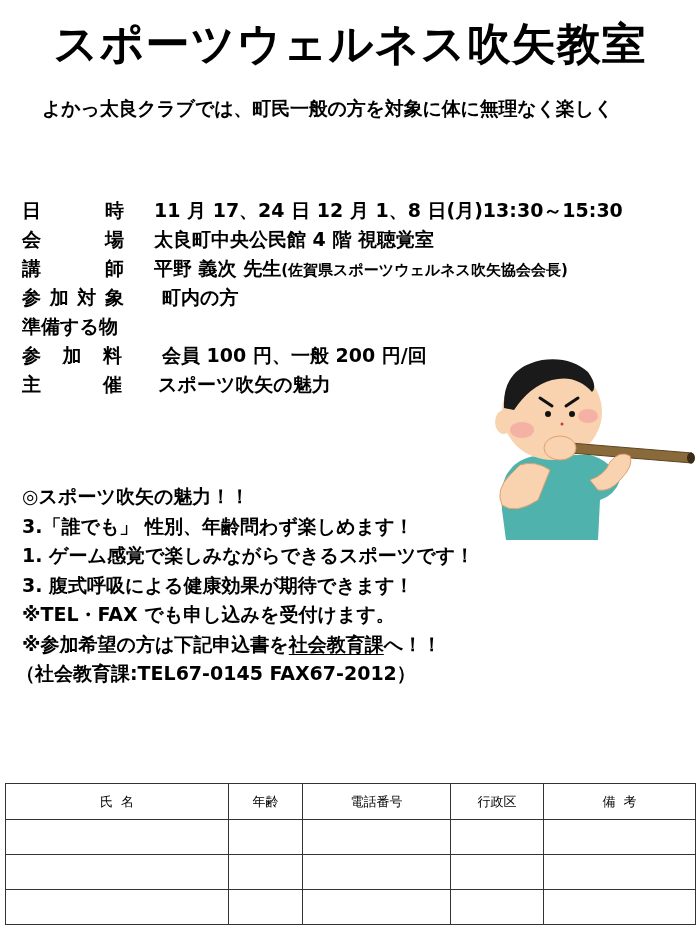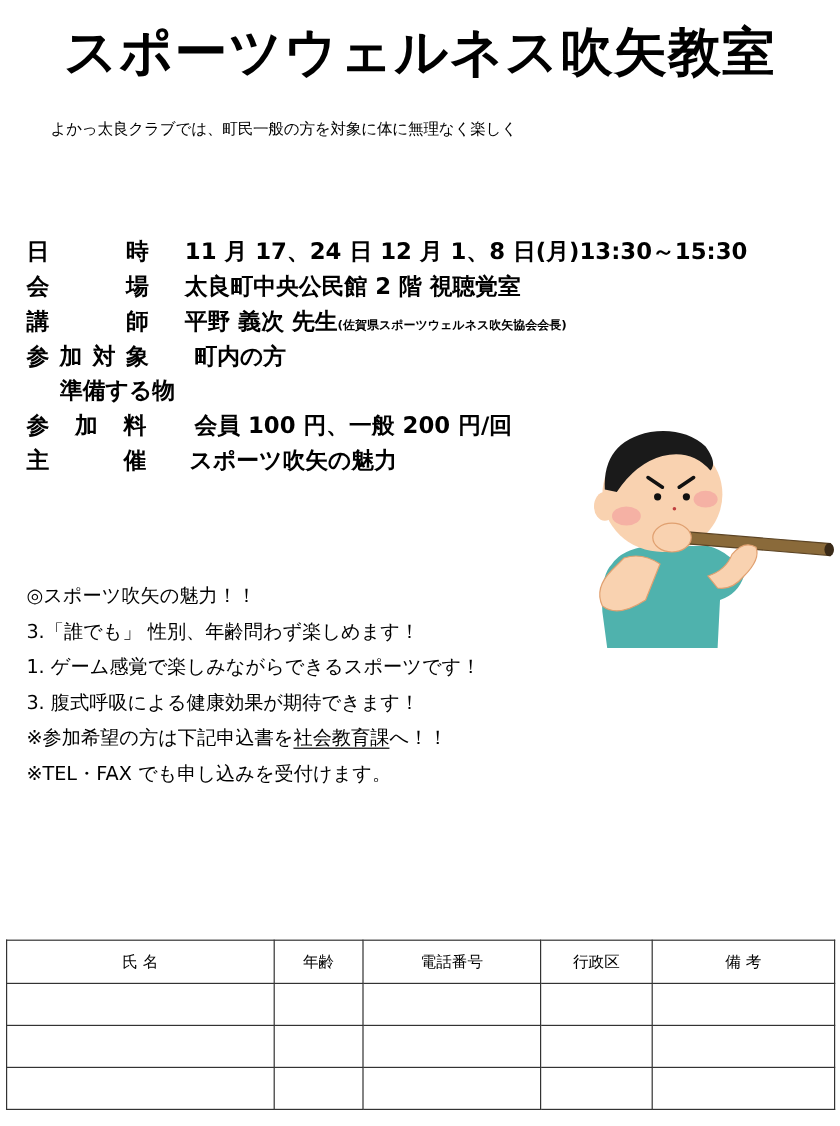--- a/index.html
+++ b/index.html
@@ -24,22 +24,22 @@
       font-size: 44px;
       font-weight: bold;
       letter-spacing: 1px;
       line-height: 60px;
     }
     .intro {
       position: absolute;
       left: 22px;
       top: 94px;
       width: 670px;
-      font-size: 13px;
-      font-weight: normal;
+      font-size: 19px;
+      font-weight: bold;
       line-height: 29px;
       letter-spacing: -0.2px;
     }
     .intro .indent { display: inline-block; width: 20px; }
     .u { text-decoration: underline; text-underline-offset: 3px; }
 
     .details {
       position: absolute;
       left: 22px;
       top: 196px;
@@ -57,29 +57,29 @@
       width: 132px;
       flex: none;
       display: flex;
       justify-content: space-between;
       padding-right: 8px;
       box-sizing: border-box;
     }
     .detail-label.spread2 { width: 110px; margin-right: 22px; }
     .detail-label.tight { justify-content: flex-start; }
     .detail-value { flex: none; }
-    .detail-value .small { font-size: 10px; }
+    .detail-value .small { font-size: 15px; }
 
     .appeal {
       position: absolute;
       left: 22px;
       top: 482px;
       width: 670px;
-      font-size: 16px;
-      font-weight: normal;
+      font-size: 19px;
+      font-weight: bold;
       line-height: 29.5px;
       white-space: nowrap;
     }
     .appeal .indent2 { display: inline-block; width: 40px; }
 
     .illustration {
       position: absolute;
       left: 480px;
       top: 350px;
       width: 215px;
@@ -94,21 +94,21 @@
       border-collapse: collapse;
       table-layout: fixed;
     }
     .form-table th, .form-table td {
       border: 1.5px solid #333;
       font-weight: normal;
       font-size: 13px;
       text-align: center;
       padding: 0;
     }
-    .form-table th { height: 35px; }
+    .form-table th { height: 35px; font-family: Liberation Mono, monospace; }
     .form-table td { height: 34px; }
   </style>
 </head>
 <body>
 
 <div class="title">スポーツウェルネス吹矢教室</div>
 
 <div class="intro">
   <div><span class="indent"></span><span>よかっ太良クラブでは、町民一般の方を対象に体に無理なく楽しく</span></div>
 </div>
@@ -119,40 +119,40 @@
       <span>日</span>
         <span>時</span>
     </div>
     <div class="detail-value">11 月 17、24 日 12 月 1、8 日(月)13:30～15:30</div>
   </div>
   <div class="detail-row">
     <div class="detail-label spread2">
       <span>会</span>
         <span>場</span>
     </div>
-    <div class="detail-value">太良町中央公民館  2 階  視聴覚室</div>
+    <div class="detail-value">太良町中央公民館  4 階  視聴覚室</div>
   </div>
   <div class="detail-row">
     <div class="detail-label spread2">
       <span>講</span>
         <span>師</span>
     </div>
     <div class="detail-value"><span>平野  義次  先生</span><span class="small">(佐賀県スポーツウェルネス吹矢協会会長)</span></div>
   </div>
   <div class="detail-row">
     <div class="detail-label" style="width:110px;margin-right:30px;">
       <span>参</span>
         <span>加</span>
         <span>対</span>
         <span>象</span>
     </div>
     <div class="detail-value">町内の方</div>
   </div>
   <div class="detail-row">
-    <div class="detail-label tight" style="width:142px;margin-left:28px;">準備する物</div>
+    <div class="detail-label tight" style="width:142px;">準備する物</div>
   </div>
   <div class="detail-row">
     <div class="detail-label" style="width:108px;margin-right:32px;">
       <span>参</span>
         <span>加</span>
         <span>料</span>
     </div>
     <div class="detail-value">会員 100 円、一般 200 円/回</div>
   </div>
   <div class="detail-row">
@@ -195,22 +195,23 @@
 
     <path d="M110 130 Q125 125 130 112 Q140 100 150 106 Q154 116 140 130 Q130 142 118 140 Z" fill="#f9d2b0" stroke="#e0a070" stroke-width="1"></path>
   </svg>
 </div>
 
 <div class="appeal">
   <div>◎スポーツ吹矢の魅力！！</div>
   <div>3.「誰でも」 性別、年齢問わず楽しめます！</div>
   <div>1. ゲーム感覚で楽しみながらできるスポーツです！</div>
   <div>3. 腹式呼吸による健康効果が期待できます！</div>
+  <div>※TEL・FAX でも申し込みを受付けます。</div>
   <div><span>※参加希望の方は下記申込書を</span><span class="u">社会教育課</span><span>へ！！</span></div>
-  <div>※TEL・FAX でも申し込みを受付けます。</div>
+  <div style="margin-left:-6px;">（社会教育課:TEL67-0145  FAX67-2012）</div>
 </div>
 
 <table class="form-table">
   <colgroup>
     <col style="width:223px">
     <col style="width:74px">
     <col style="width:148px">
     <col style="width:93px">
     <col style="width:152px">
   </colgroup>

